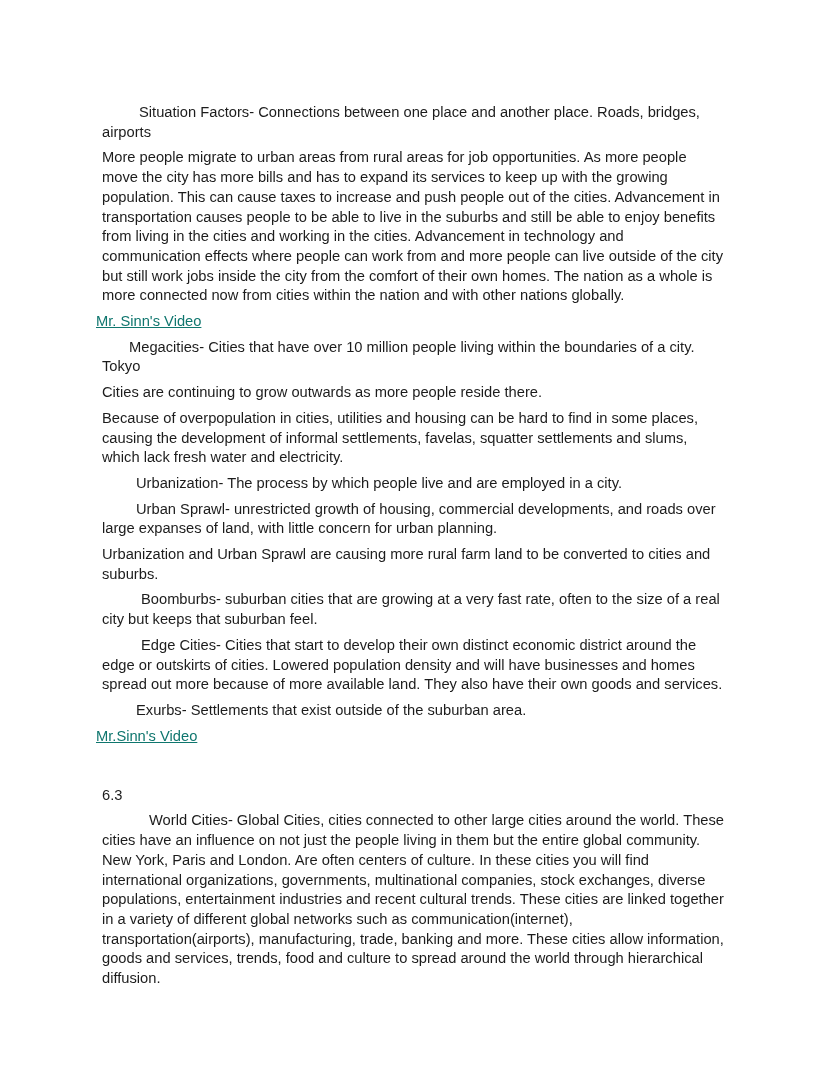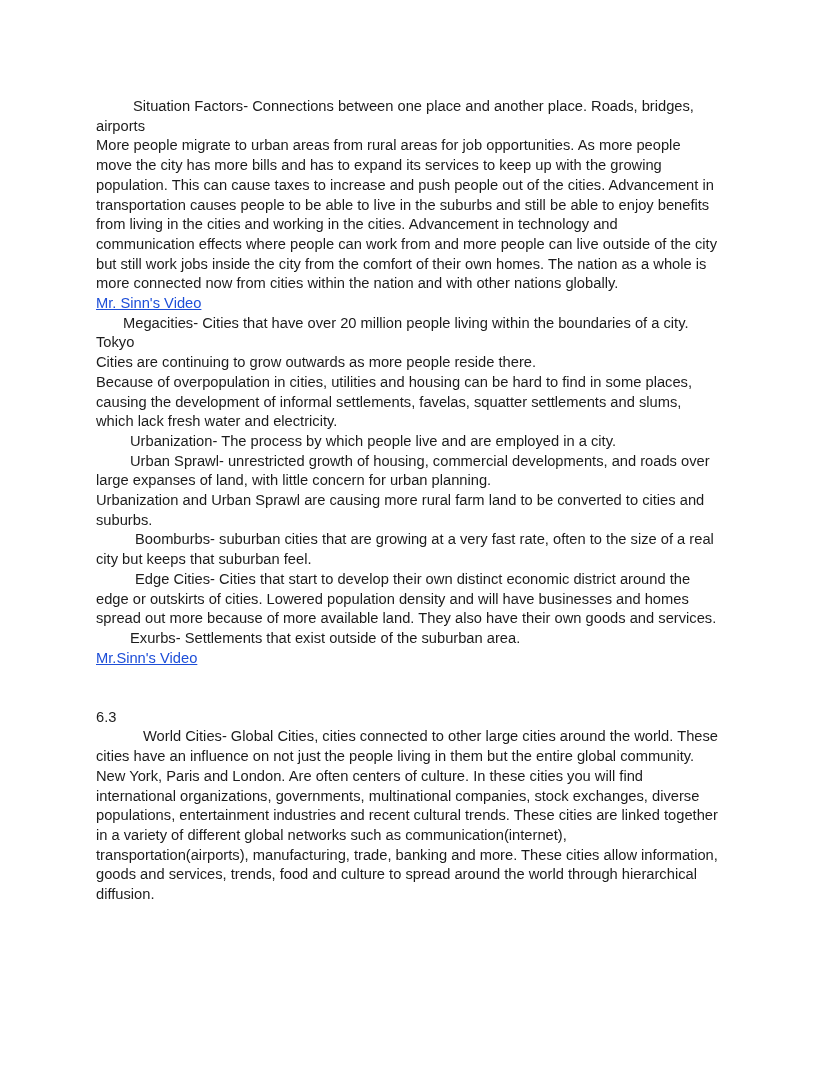--- a/index.html
+++ b/index.html
@@ -11,31 +11,31 @@
     box-sizing: border-box;
     padding: 97px 96px 0 96px;
     font-family: "Liberation Sans", "DejaVu Sans", sans-serif;
     font-size: 14.7px;
     line-height: 19.7px;
     color: #1c1c1c;
     overflow: hidden;
   }
   .p {
     white-space: pre;           
-    margin: 0;
+    margin: 6px;
   }
   .ind-27 { text-indent: 27px; }
   .ind-34 { text-indent: 34px; }
   .ind-37 { text-indent: 37px; }
   .ind-39 { text-indent: 39px; }
   .ind-47 { text-indent: 47px; }
   .gap-before { margin-top: 39.4px; }   
   a.doclink {
     display: block;
-    color: #1d4ed8;
+    color: #0f766e;
     white-space: pre;
     width: -moz-fit-content;
     width: fit-content;
   }
 </style>
 </head>
 <body>
 
 <div class="page">
 
@@ -47,21 +47,21 @@
 population. This can cause taxes to increase and push people out of the cities. Advancement in
 transportation causes people to be able to live in the suburbs and still be able to enjoy benefits
 from living in the cities and working in the cities. Advancement in technology and
 communication effects where people can work from and more people can live outside of the city
 but still work jobs inside the city from the comfort of their own homes. The nation as a whole is
 more connected now from cities within the nation and with other nations globally.</div>
 
   <a class="doclink" href="#">Mr. Sinn's Video</a>
 
 
-  <div class="p ind-27">Megacities- Cities that have over 20 million people living within the boundaries of a city.
+  <div class="p ind-27">Megacities- Cities that have over 10 million people living within the boundaries of a city.
 Tokyo</div>
 
 
   <div class="p">Cities are continuing to grow outwards as more people reside there.</div>
 
   <div class="p">Because of overpopulation in cities, utilities and housing can be hard to find in some places,
 causing the development of informal settlements, favelas, squatter settlements and slums,
 which lack fresh water and electricity.</div>
 
   <div class="p ind-34">Urbanization- The process by which people live and are employed in a city.</div>

